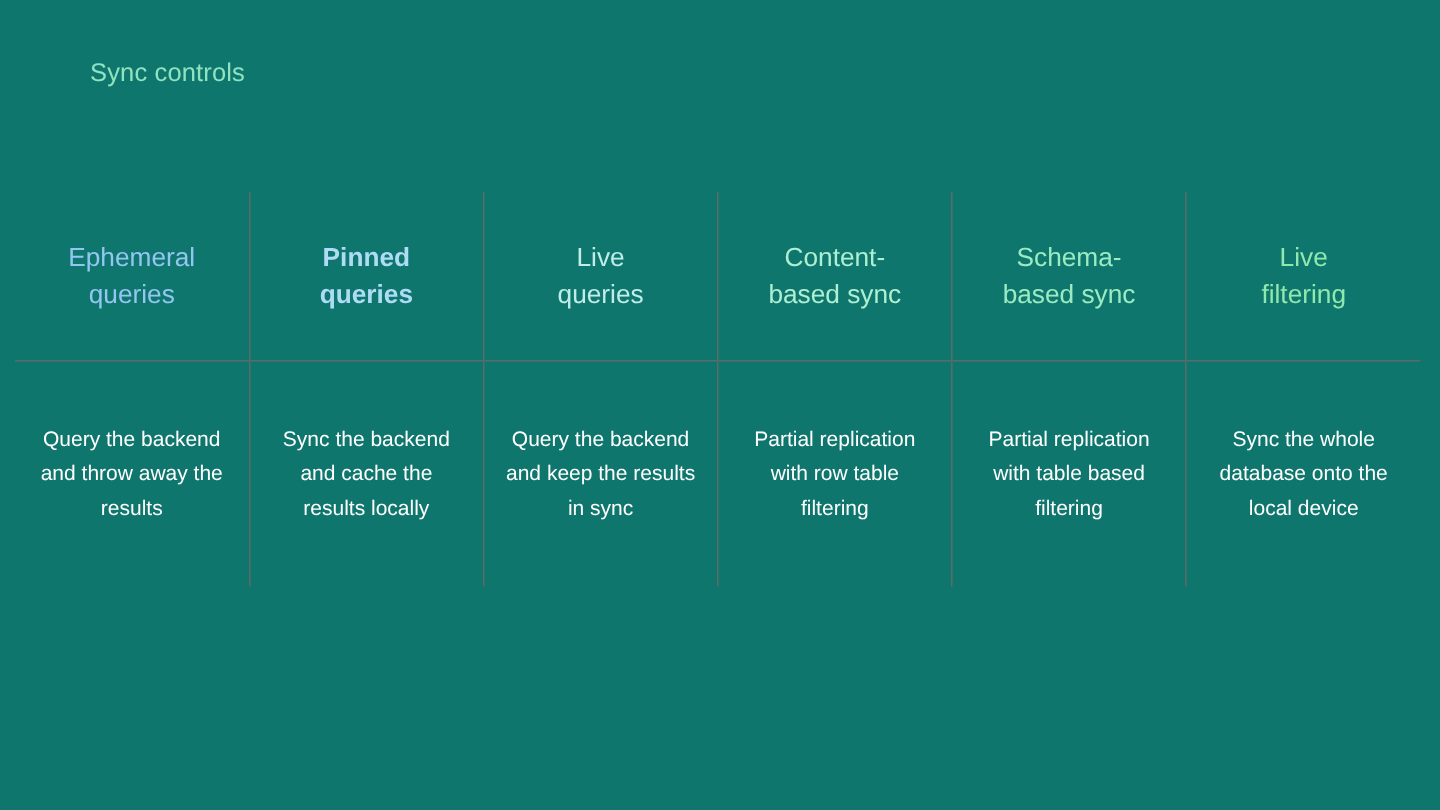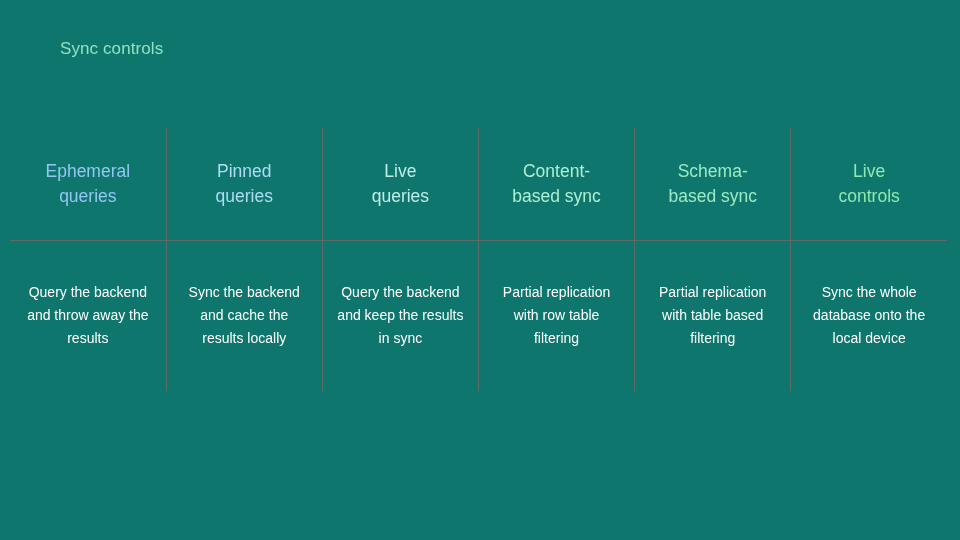--- a/index.html
+++ b/index.html
@@ -95,21 +95,21 @@
     line-height: 23px;
     color: #FFFFFF;
   }
 
   .cell-text {
     display: block;
   }
 
   
   .hc0 { color: #93C7F2; }
-  .hc1 { color: #AEDCF5; }
+  .hc1 { color: #AEDCF5; font-weight: bold; }
   .hc2 { color: #BFEDE8; }
   .hc3 { color: #AEEFD2; }
   .hc4 { color: #9BEBC2; }
   .hc5 { color: #8FE8AE; }
 </style>
 </head>
 <body>
 
 <div class="slide">
 
@@ -144,21 +144,21 @@
           <td>
             <span class="cell-text hc3">Content-</span>
             <span class="cell-text hc3">based sync</span>
           </td>
           <td>
             <span class="cell-text hc4">Schema-</span>
             <span class="cell-text hc4">based sync</span>
           </td>
           <td>
             <span class="cell-text hc5">Live</span>
-            <span class="cell-text hc5">controls</span>
+            <span class="cell-text hc5">filtering</span>
           </td>
         </tr>
 
         <tr class="r-body">
           <td>Query the backend and throw away the results</td>
           <td>Sync the backend and cache the results locally</td>
           <td>Query the backend and keep the results in sync</td>
           <td>Partial replication with row table filtering</td>
           <td>Partial replication with table based filtering</td>
           <td>Sync the whole database onto the local device</td>

